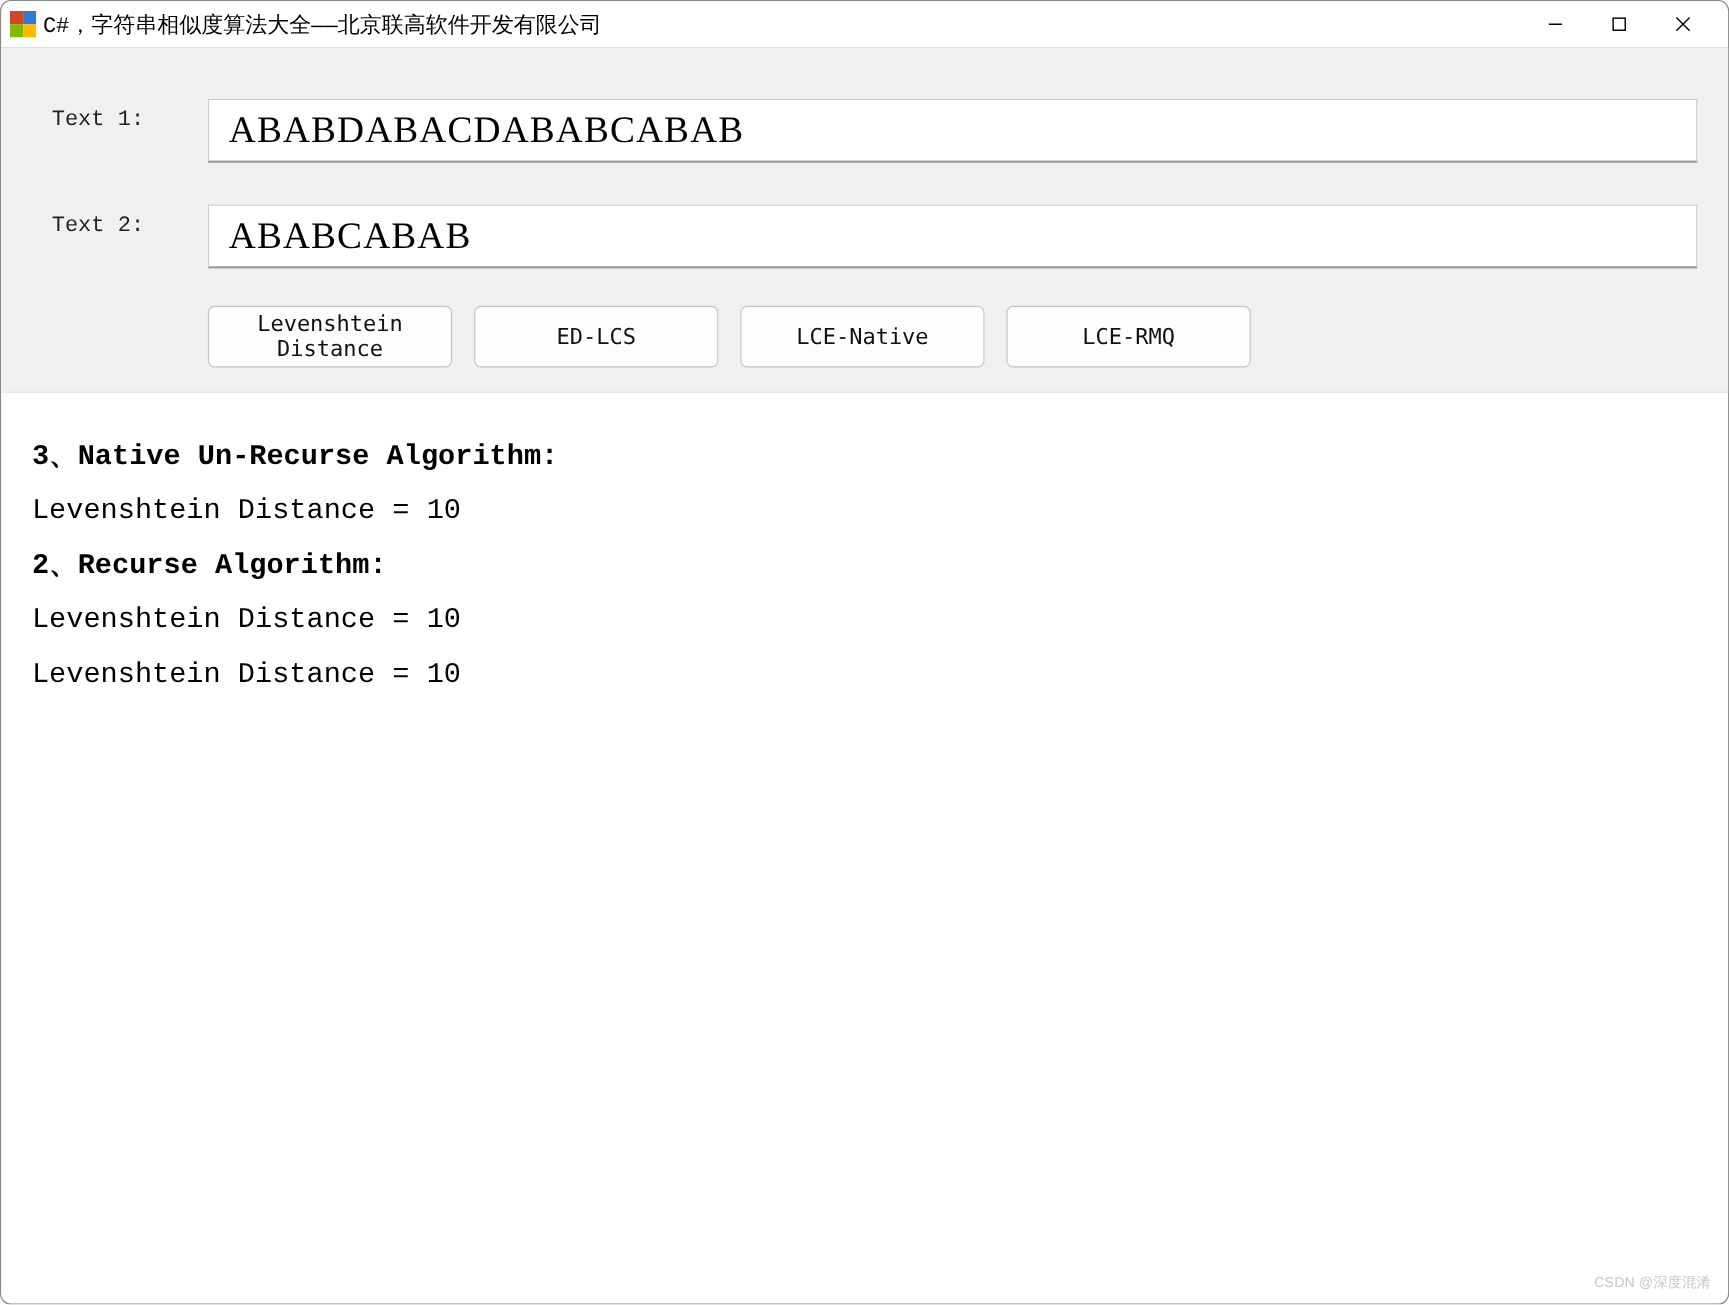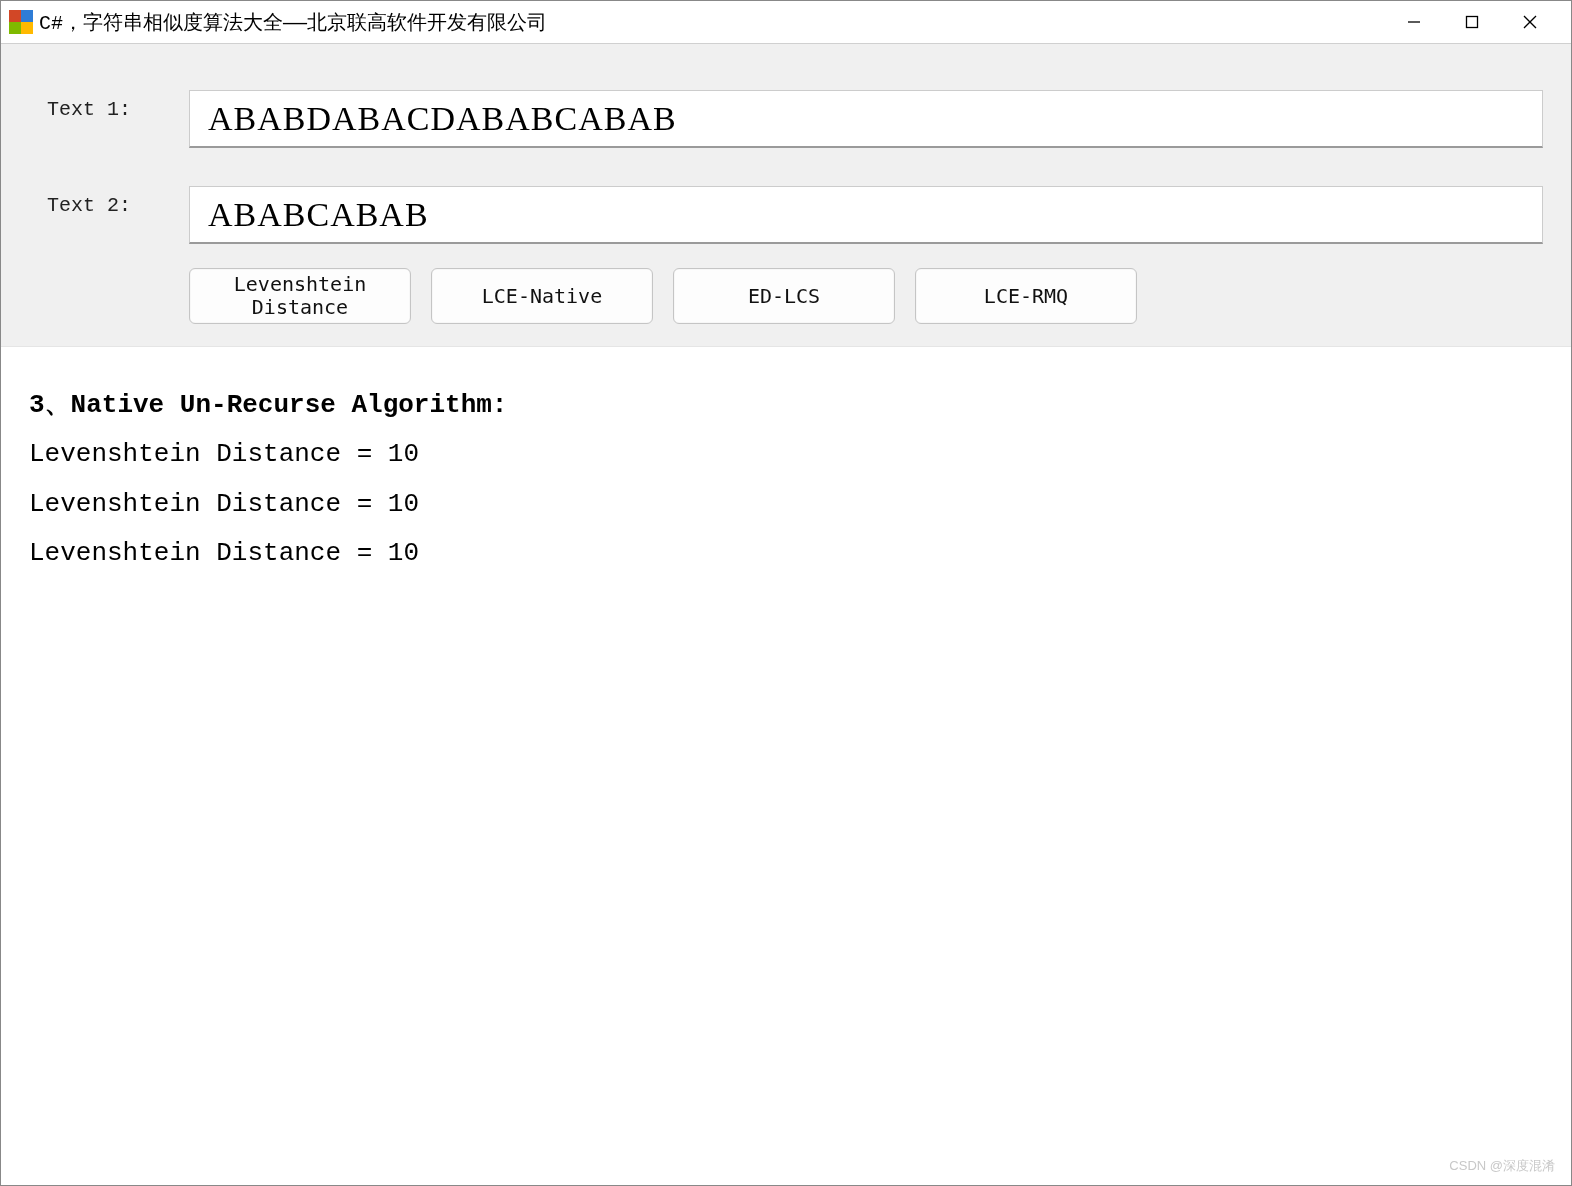--- a/index.html
+++ b/index.html
@@ -9,21 +9,21 @@
     height: 1186px;
     background: #fff;
     font-family: "SimSun", "NSimSun", "Songti SC", "Consolas", "Courier New", monospace;
     overflow: hidden;
   }
   .window {
     box-sizing: border-box;
     width: 1572px;
     height: 1186px;
     border: 1px solid #888;
-    border-radius: 0;
+    border-radius: 10px;
     display: flex;
     flex-direction: column;
     background: #fff;
   }
   .titlebar {
     height: 42px;
     display: flex;
     align-items: center;
     padding: 0 12px 0 8px;
     border-bottom: 1px solid #d0d0d0;
@@ -84,21 +84,21 @@
     box-sizing: border-box;
     display: flex;
     align-items: center;
     margin-top: 20px;
   }
   .buttons-wrap {
     grid-column: 2;
     display: flex;
     flex-direction: column;
     gap: 14px;
-    margin-top: 6px;
+    margin-top: 16px;
   }
   .button-row {
     display: flex;
     gap: 20px;
   }
   .algo-btn {
     width: 222px;
     height: 56px;
     border: 1px solid #c5c5c5;
     border-radius: 6px;
@@ -177,29 +177,30 @@
     <div class="field-label">Text 1:</div>
     <div class="text-input">ABABDABACDABABCABAB</div>
 
     <div class="field-label">Text 2:</div>
     <div class="text-input">ABABCABAB</div>
 
     <div class="buttons-wrap">
       <div class="button-row">
         <div class="algo-btn">Levenshtein
 Distance</div>
+        <div class="algo-btn">ED-LCS</div>
         <div class="algo-btn">LCE-Native</div>
-        <div class="algo-btn">ED-LCS</div>
         <div class="algo-btn">LCE-RMQ</div>
       </div>
     </div>
   </div>
 
   <div class="output-area">
     <div class="out-head">3、Native Un-Recurse Algorithm:</div>
     <div class="out-line">Levenshtein Distance = 10</div>
+    <div class="out-head">2、Recurse Algorithm:</div>
     <div class="out-line">Levenshtein Distance = 10</div>
     <div class="out-line">Levenshtein Distance = 10</div>
 
     <div class="watermark">CSDN @深度混淆</div>
   </div>
 
 </div>
 
 </body></html>

